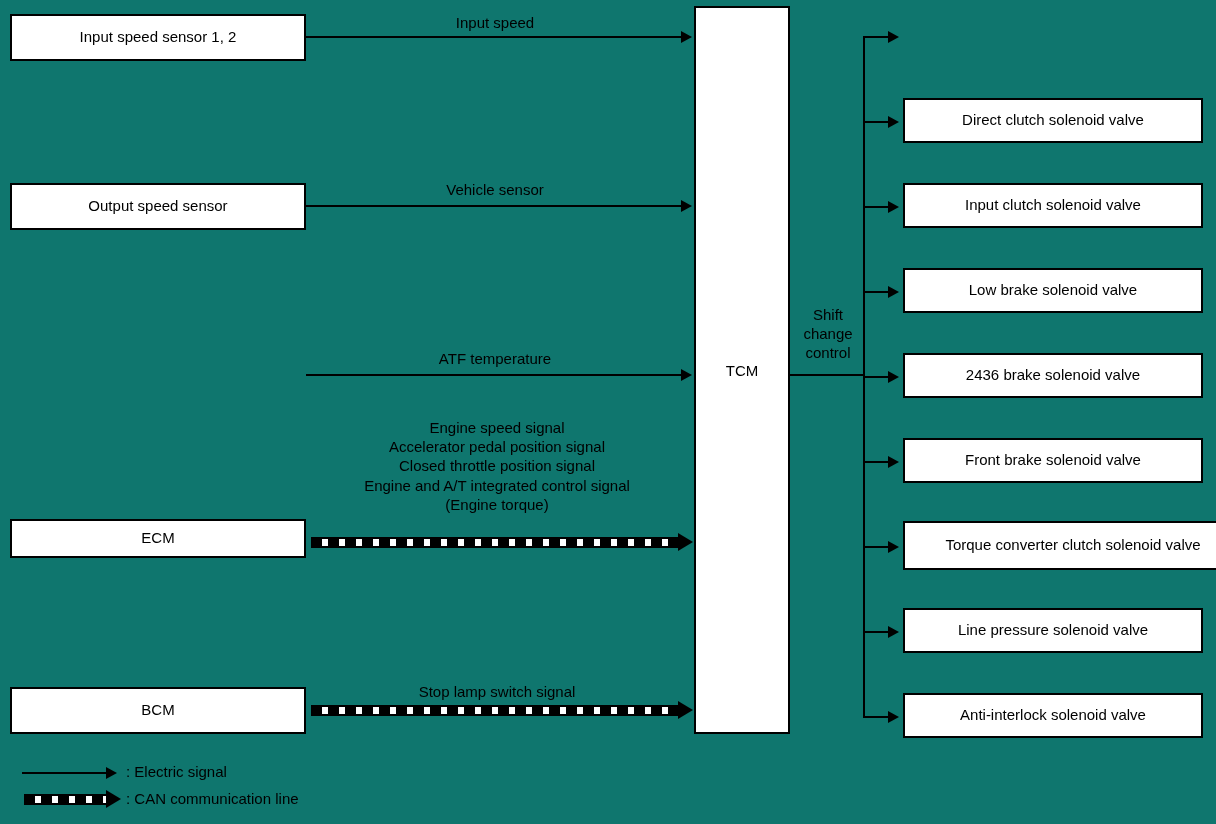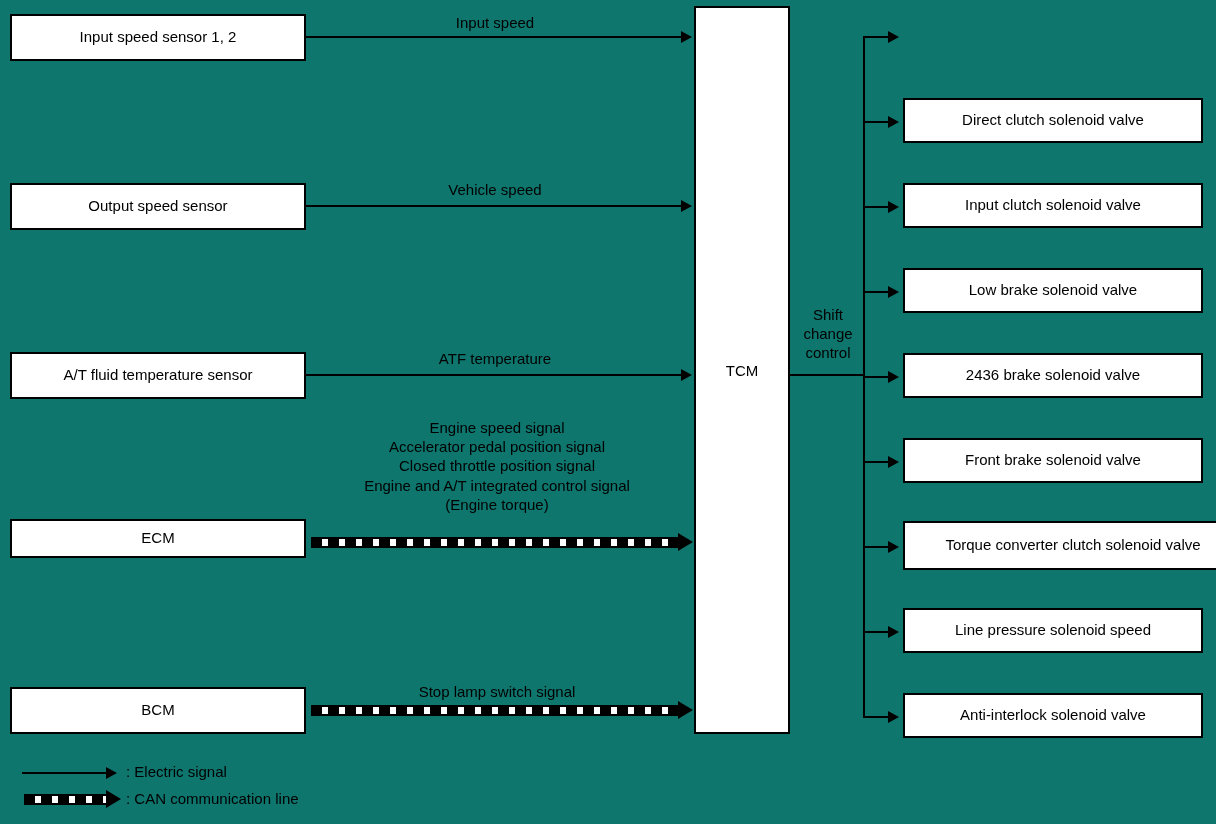--- a/index.html
+++ b/index.html
@@ -99,43 +99,40 @@
 <div id="canvas">
 
   <div class="box" style="left:10px; top:14px; width:296px; height:47px;">
     <span>Input speed sensor 1, 2</span>
   </div>
 
   <div class="box" style="left:10px; top:183px; width:296px; height:47px;">
     <span>Output speed sensor</span>
   </div>
 
-  <div class="box" style="left:10px; top:352px; width:296px; height:47px;">
-    <span>A/T fluid temperature sensor</span>
-  </div>
 
   <div class="box" style="left:10px; top:519px; width:296px; height:39px;">
     <span>ECM</span>
   </div>
 
   <div class="box" style="left:10px; top:687px; width:296px; height:47px;">
     <span>BCM</span>
   </div>
 
   <div class="tcm-box" style="left:694px; top:6px; width:96px; height:728px;">
     <span>TCM</span>
   </div>
 
   <div class="hline" style="left:306px; top:36px; width:377px;"></div>
   <div class="arrow-r" style="left:681px; top:31px;"></div>
   <div class="label" style="left:345px; top:13px; width:300px;">Input speed</div>
 
   <div class="hline" style="left:306px; top:205px; width:377px;"></div>
   <div class="arrow-r" style="left:681px; top:200px;"></div>
-  <div class="label" style="left:345px; top:180px; width:300px;">Vehicle speed</div>
+  <div class="label" style="left:345px; top:180px; width:300px;">Vehicle sensor</div>
 
   <div class="hline" style="left:306px; top:374px; width:377px;"></div>
   <div class="arrow-r" style="left:681px; top:369px;"></div>
   <div class="label" style="left:345px; top:349px; width:300px;">ATF temperature</div>
 
   <div class="canline" style="left:311px; top:537px; width:370px;"></div>
   <div class="arrow-r big" style="left:678px; top:533px;"></div>
   <div class="label" style="left:310px; top:418px; width:374px;">Engine speed signal
 Accelerator pedal position signal
 Closed throttle position signal
@@ -200,21 +197,21 @@
   <div class="box" style="left:903px; top:438px; width:300px; height:45px;">
     <span>Front brake solenoid valve</span>
   </div>
 
   <div class="box" style="left:903px; top:521px; width:340px; height:49px;">
     <span>Torque converter clutch
 solenoid valve</span>
   </div>
 
   <div class="box" style="left:903px; top:608px; width:300px; height:45px;">
-    <span>Line pressure solenoid speed</span>
+    <span>Line pressure solenoid valve</span>
   </div>
 
   <div class="box" style="left:903px; top:693px; width:300px; height:45px;">
     <span>Anti-interlock solenoid valve</span>
   </div>
 
   <div class="hline" style="left:22px; top:772px; width:88px;"></div>
   <div class="arrow-r" style="left:106px; top:767px;"></div>
   <div class="legend-text label-left" style="left:126px; top:763px;">: Electric signal</div>
 

